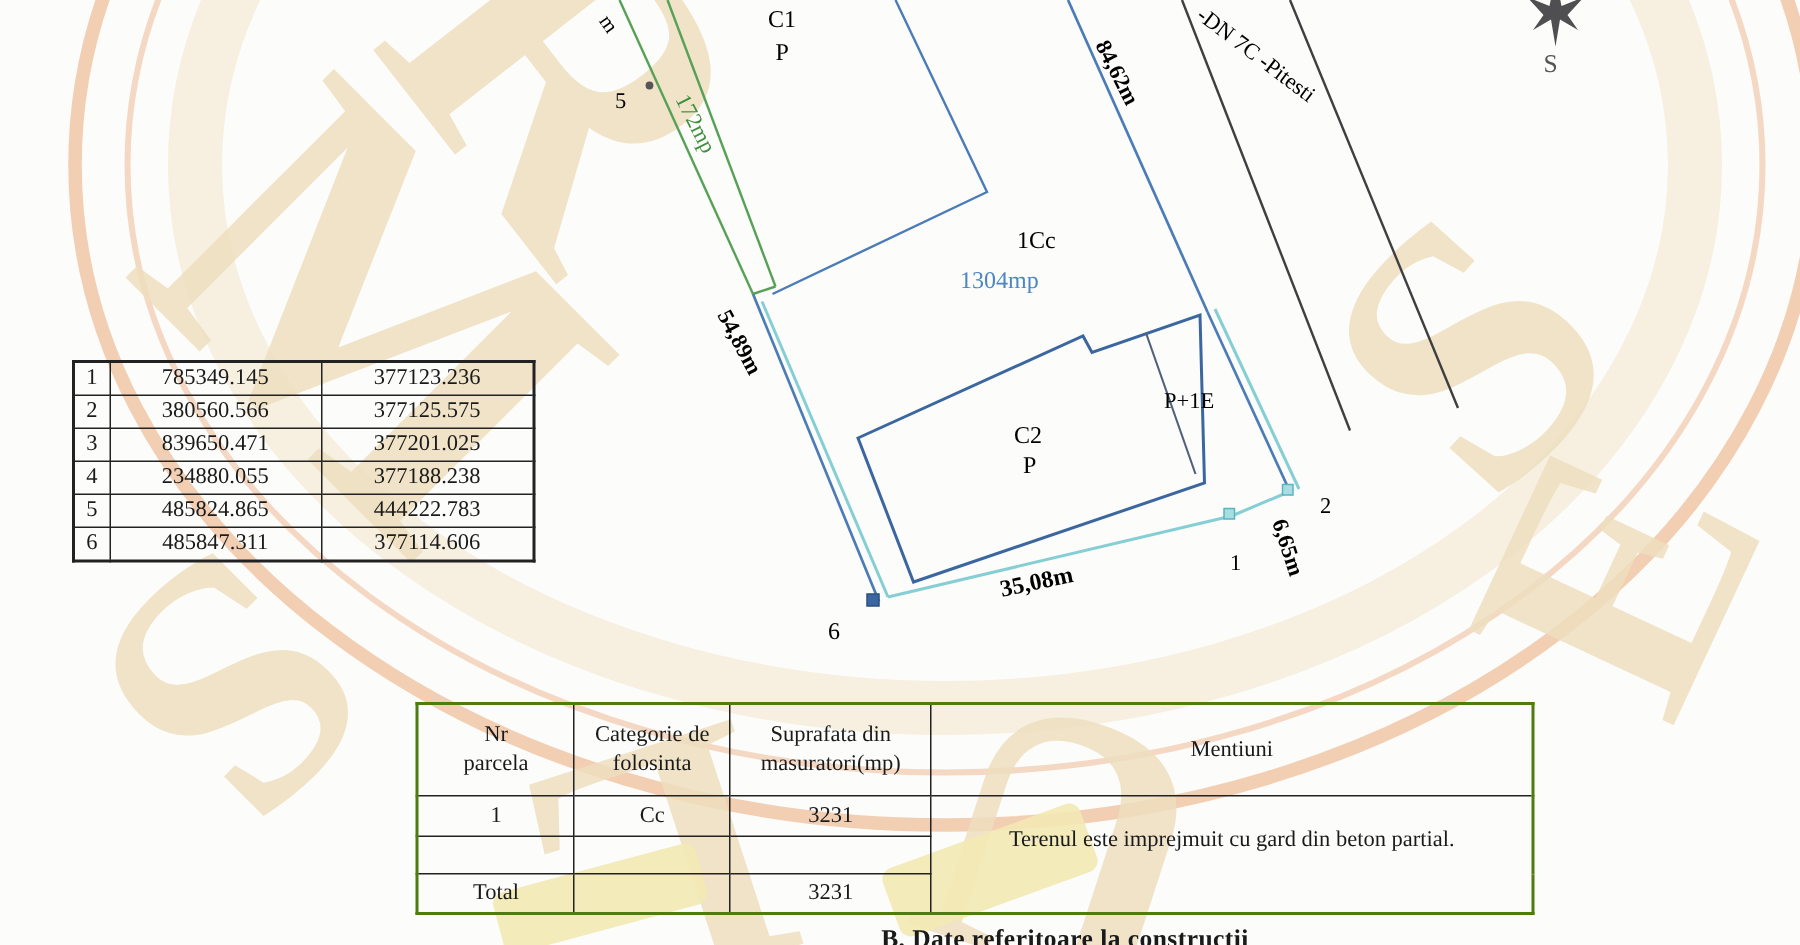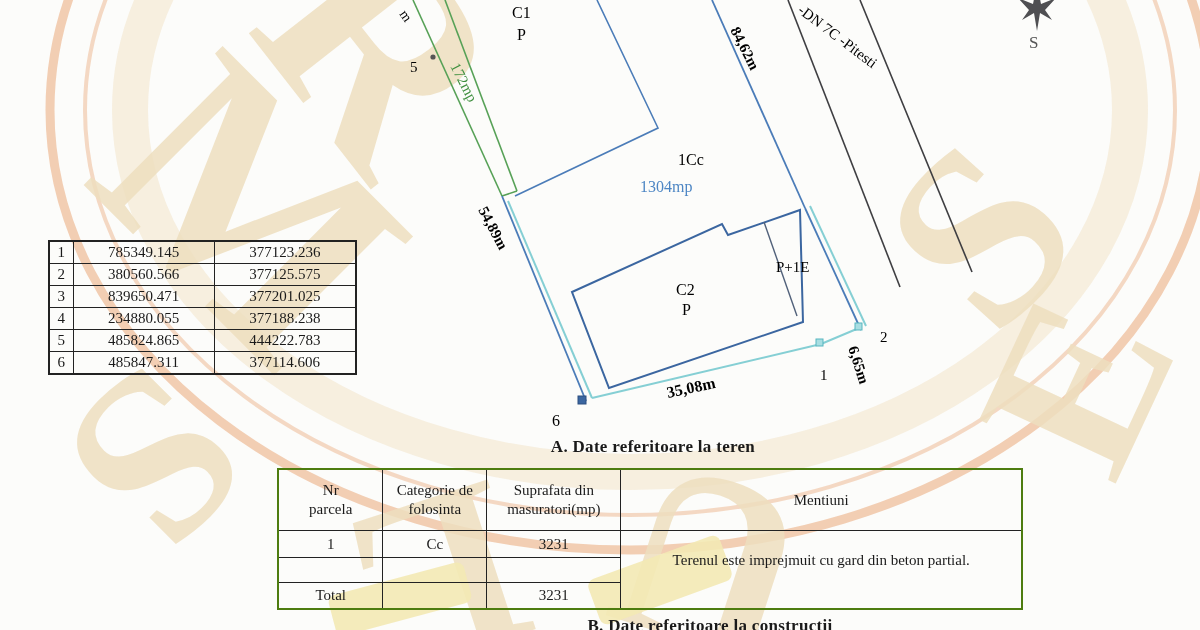--- a/index.html
+++ b/index.html
@@ -158,21 +158,20 @@
       <td>444222.783</td>
     </tr>
     <tr>
       <td>6</td>
       <td>485847.311</td>
       <td>377114.606</td>
     </tr>
   </tbody>
     </table>
 
-  <div class="section-heading heading-a">A. Date referitoare la teren</div>
 
   <table class="land-table">
     <tbody>
         <tr class="hrow">
       <td class="lt-c1">
         <span>Nr</span><br>
         <span>parcela</span>
       </td>
       <td class="lt-c2">
         <span>Categorie de</span><br>

